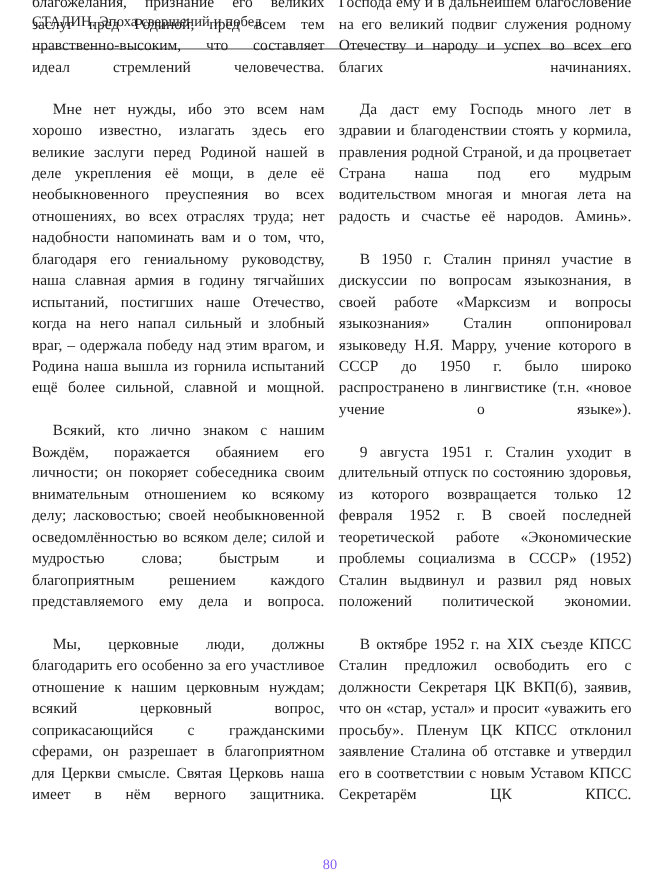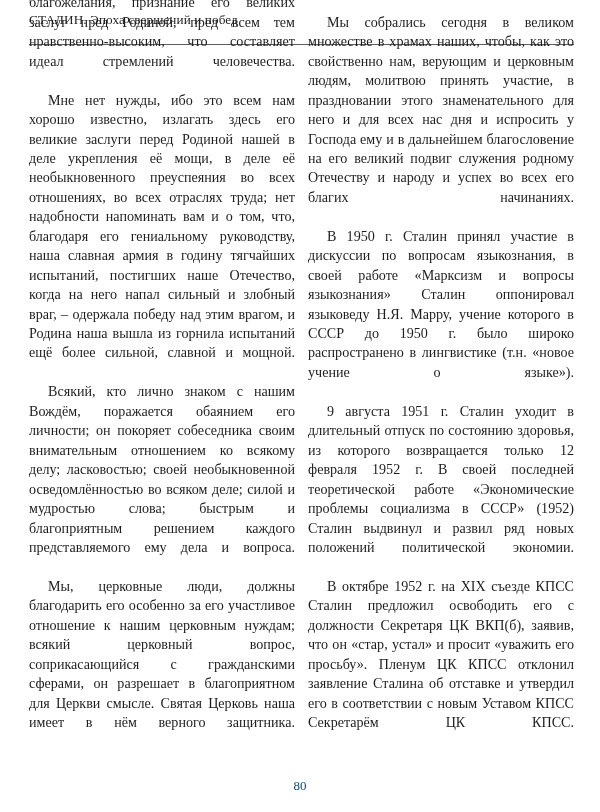--- a/index.html
+++ b/index.html
@@ -82,21 +82,21 @@
 
   
   .folio {
     position: absolute;
     left: 0;
     top: 778px;
     width: 600px;
     text-align: center;
     font-size: 13px;
     line-height: 16px;
-    color: #0c4a6e;
+    color: #8b5cf6;
   }
 </style>
 </head>
 <body>
 
 <div class="page">
 
   <div class="running-head">
     <div class="running-head-title">СТАЛИН. Эпоха свершений и побед</div>
   </div>
@@ -107,20 +107,21 @@
 
     <div class="col">
       <p>Со всех концов мира несутся к нему выражения любви, приветствия, благожелания, признание его великих заслуг пред Родиной, пред всем тем нравственно-высоким, что составляет идеал стремлений человечества.</p>
       <p>Мне нет нужды, ибо это всем нам хорошо известно, излагать здесь его великие заслуги перед Родиной нашей в деле укрепления её мощи, в деле её необыкновенного преуспеяния во всех отношениях, во всех отраслях труда; нет надобности напоминать вам и о том, что, благодаря его гениальному руководству, наша славная армия в годину тягчайших испытаний, постигших наше Отечество, когда на него напал сильный и злобный враг, – одержала победу над этим врагом, и Родина наша вышла из горнила испытаний ещё более сильной, славной и мощной.</p>
       <p>Всякий, кто лично знаком с нашим Вождём, поражается обаянием его личности; он покоряет собеседника своим внимательным отношением ко всякому делу; ласковостью; своей необыкновенной осведомлённостью во всяком деле; силой и мудростью слова; быстрым и благоприятным решением каждого представляемого ему дела и вопроса.</p>
       <p>Мы, церковные люди, должны благодарить его особенно за его участливое отношение к нашим церковным нуждам; всякий церковный вопрос, соприкасающийся с гражданскими сферами, он разрешает в благоприятном для Церкви смысле. Святая Церковь наша имеет в нём верного защитника.</p>
     </div>
 
     <div class="col">
       <p>Мы собрались сегодня в великом множестве в храмах наших, чтобы, как это свойственно нам, верующим и церковным людям, молитвою принять участие, в праздновании этого знаменательного для него и для всех нас дня и испросить у Господа ему и в дальнейшем благословение на его великий подвиг служения родному Отечеству и народу и успех во всех его благих начинаниях.</p>
+      <p>Да даст ему Господь много лет в здравии и благоденствии стоять у кормила, правления родной Страной, и да процветает Страна наша под его мудрым водительством многая и многая лета на радость и счастье её народов. Аминь».</p>
       <p>В 1950 г. Сталин принял участие в дискуссии по вопросам языкознания, в своей работе «Марксизм и вопросы языкознания» Сталин оппонировал языковеду Н.Я. Марру, учение которого в СССР до 1950 г. было широко распространено в лингвистике (т.н. «новое учение о языке»).</p>
       <p>9 августа 1951 г. Сталин уходит в длительный отпуск по состоянию здоровья, из которого возвращается только 12 февраля 1952 г. В своей последней теоретической работе «Экономические проблемы социализма в СССР» (1952) Сталин выдвинул и развил ряд новых положений политической экономии.</p>
       <p>В октябре 1952 г. на XIX съезде КПСС Сталин предложил освободить его с должности Секретаря ЦК ВКП(б), заявив, что он «стар, устал» и просит «уважить его просьбу». Пленум ЦК КПСС отклонил заявление Сталина об отставке и утвердил его в соответствии с новым Уставом КПСС Секретарём ЦК КПСС.</p>
 
     </div>
 
   </div>
 
   <div class="folio">80</div>
 

